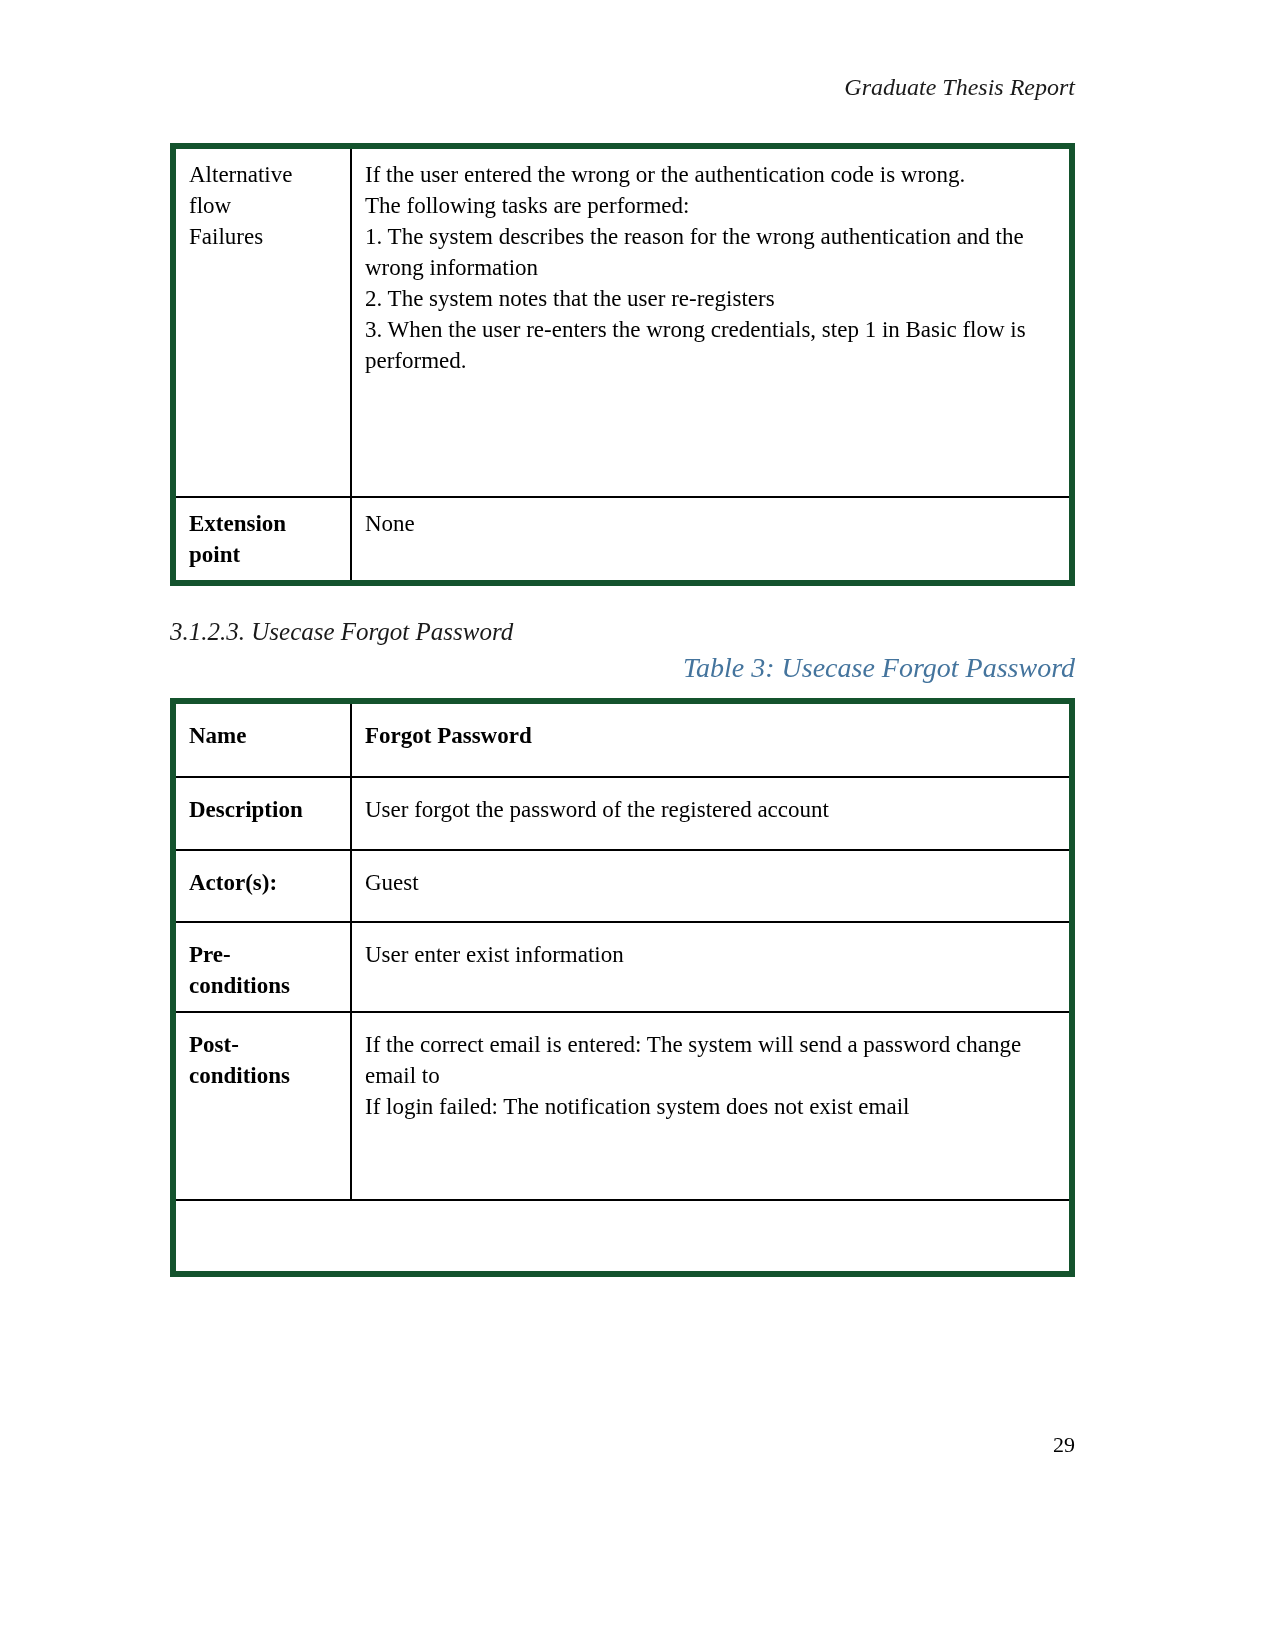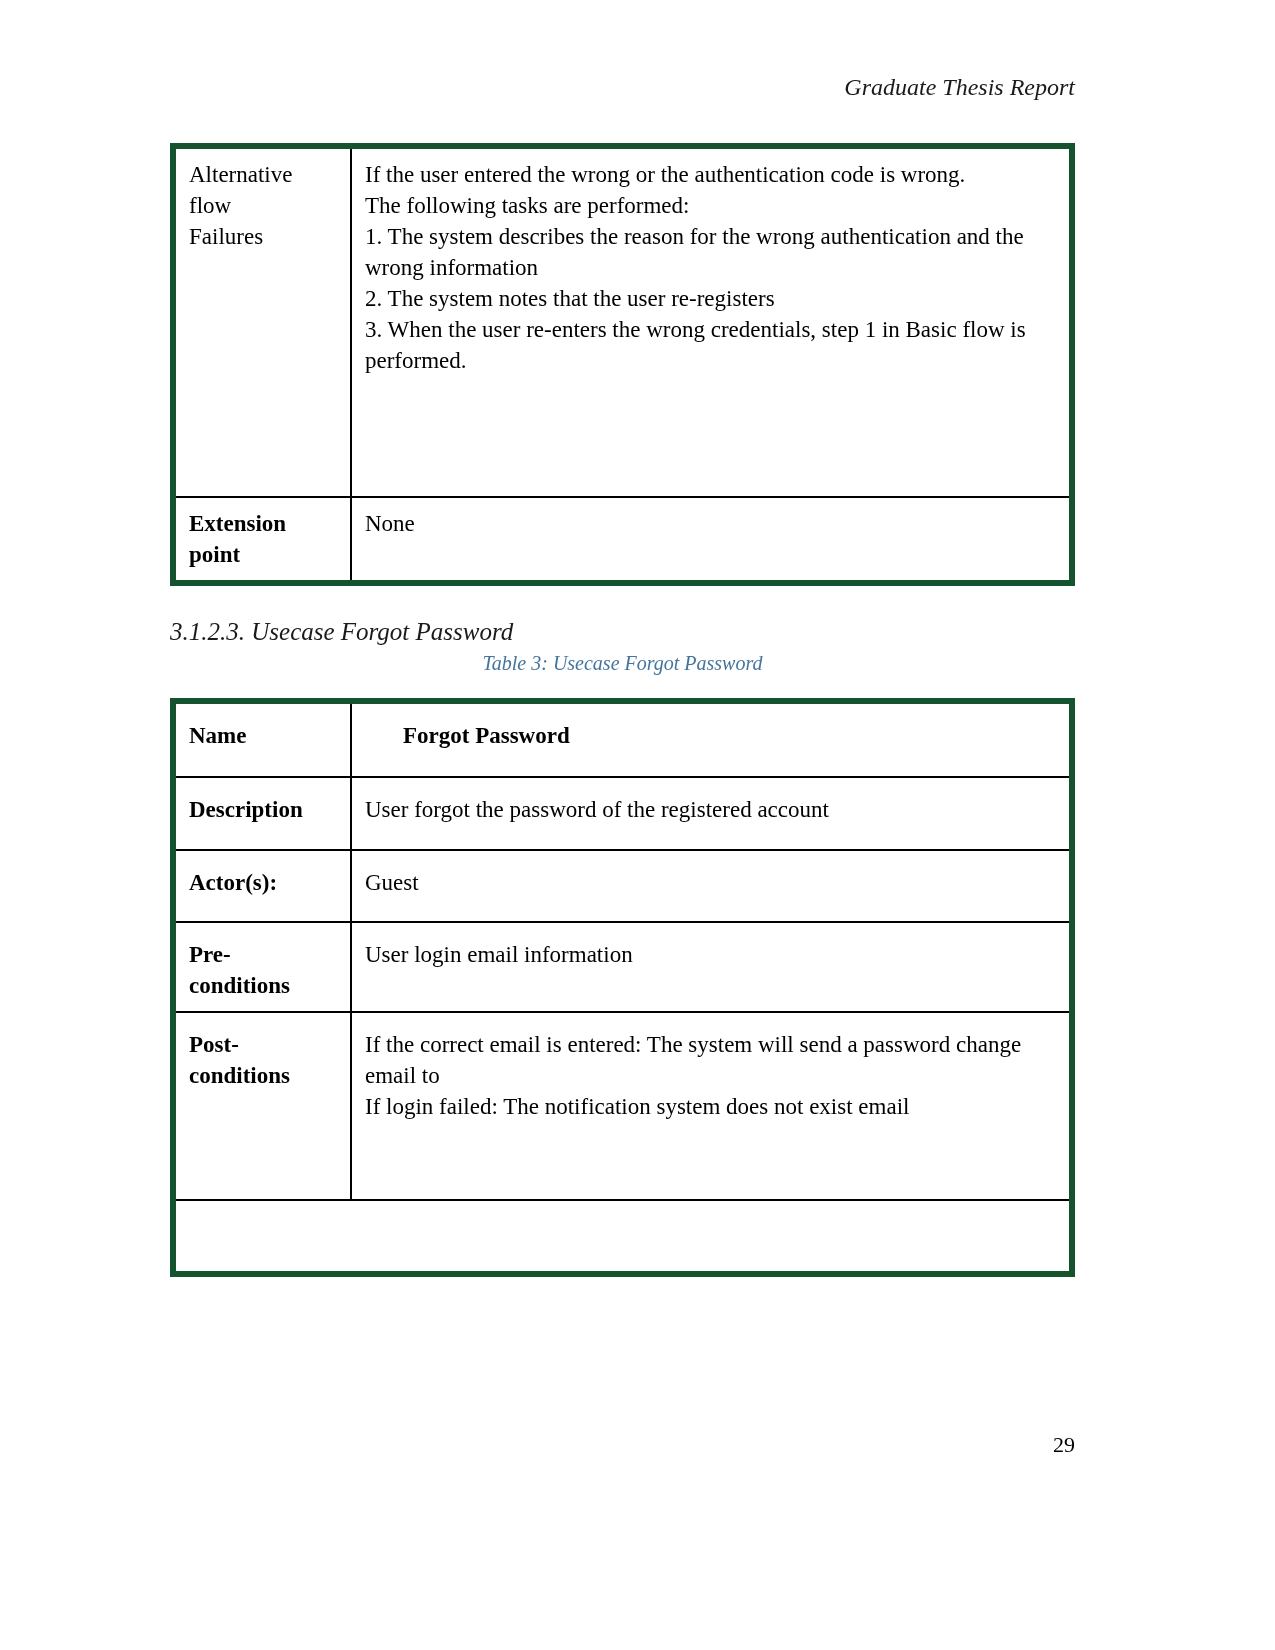--- a/index.html
+++ b/index.html
@@ -64,37 +64,37 @@
     left: 170px;
     font-style: italic;
     font-size: 25px;
     color: #1a1a1a;
   }
   .table-caption {
     position: absolute;
     top: 652px;
     left: 170px;
     width: 905px;
-    text-align: center;
+    text-align: right;
     font-style: italic;
-    font-size: 20px;
+    font-size: 28px;
     color: #44749d;
   }
 
   .page-number {
     position: absolute;
     top: 1432px;
     right: 200px;
     font-size: 22px;
   }
 
   
   .r-alt    { min-height: 347px; }
   .r-ext    { min-height: 76px;  }
-  .r-name   { min-height: 72px; gap: 38px;  }
+  .r-name   { min-height: 72px;  }
   .r-desc   { min-height: 73px;  }
   .r-actor  { min-height: 72px;  }
   .r-pre    { min-height: 80px;  }
   .r-post   { min-height: 188px; }
   .r-flow   { min-height: 72px;  }
 </style>
 </head>
 <body>
 
 <div class="page-header">Graduate Thesis Report</div>
@@ -130,21 +130,21 @@
     <div class="t-label bold">Description</div>
     <div class="t-content">User forgot the password of the registered account</div>
   </div>
   <div class="t-row r-actor">
     <div class="t-label bold">Actor(s):</div>
     <div class="t-content">Guest</div>
   </div>
   <div class="t-row r-pre">
     <div class="t-label bold">Pre-
 conditions</div>
-    <div class="t-content">User login email information</div>
+    <div class="t-content">User enter exist information</div>
   </div>
   <div class="t-row r-post">
     <div class="t-label bold">Post-
 conditions</div>
     <div class="t-content">If the correct email is entered: The system will send a password change email to
 If login failed: The notification system does not exist email</div>
   </div>
   <div class="t-row r-flow">
     <div class="t-content"></div>
   </div>

